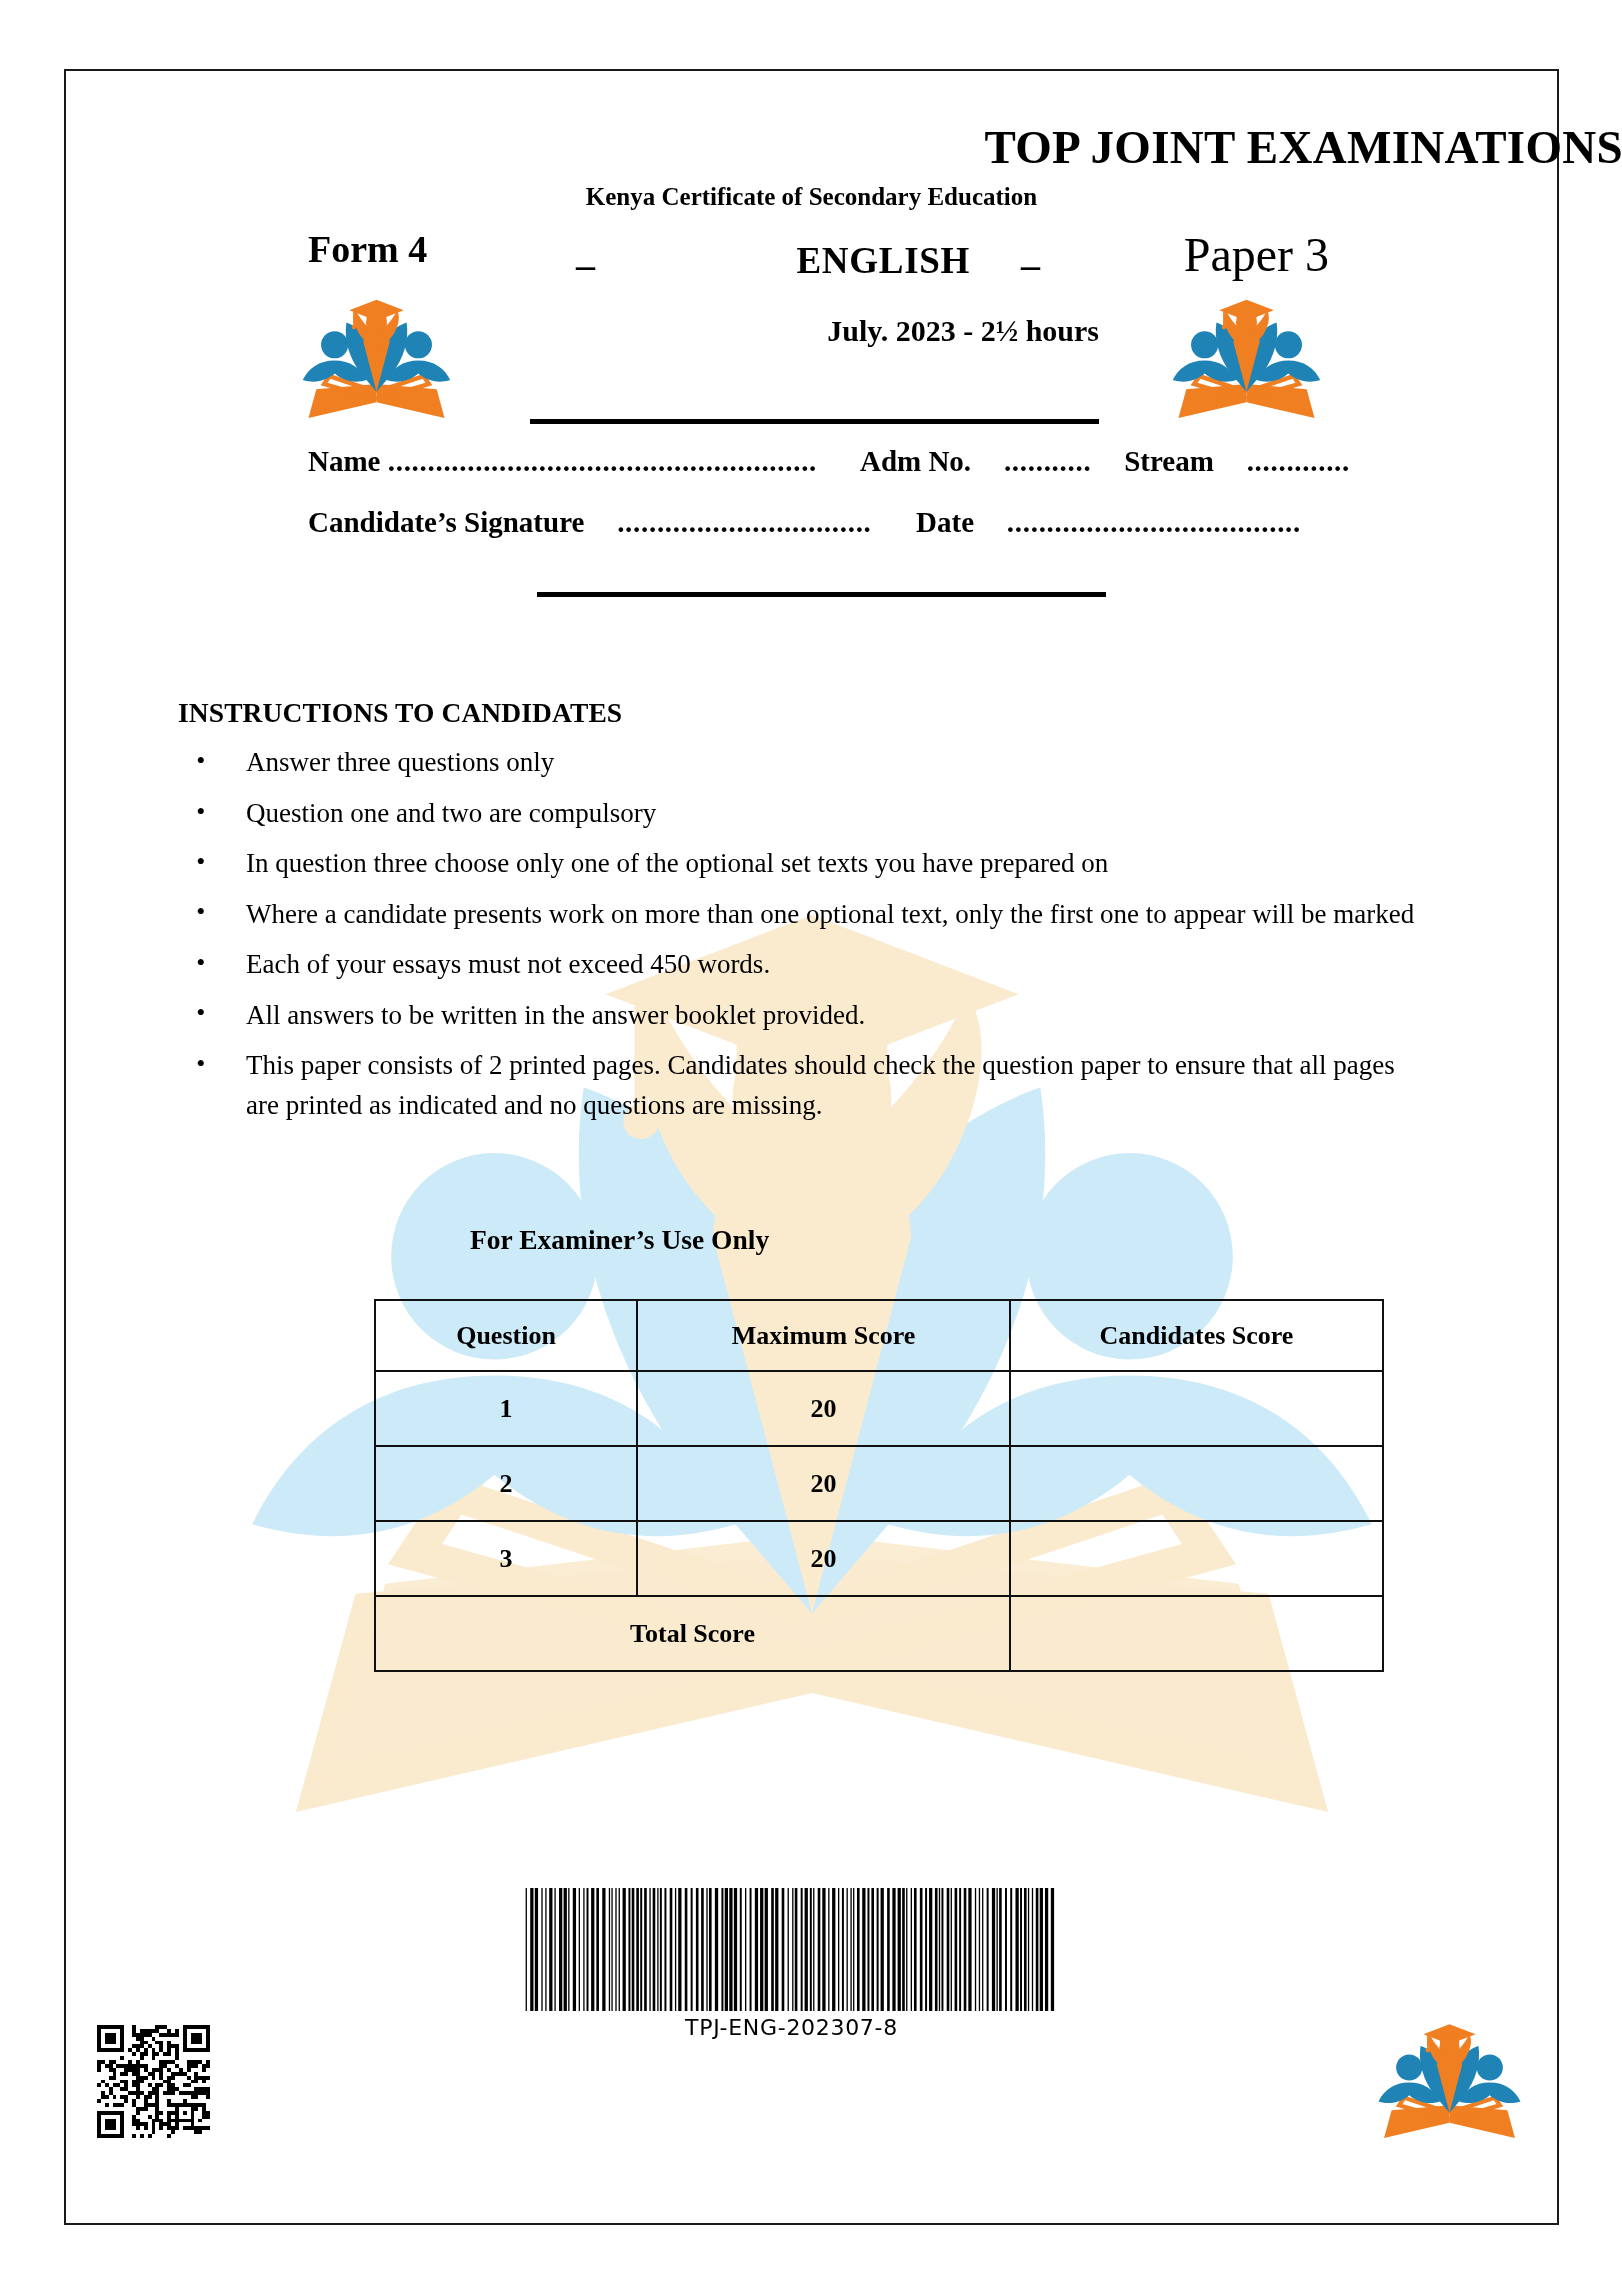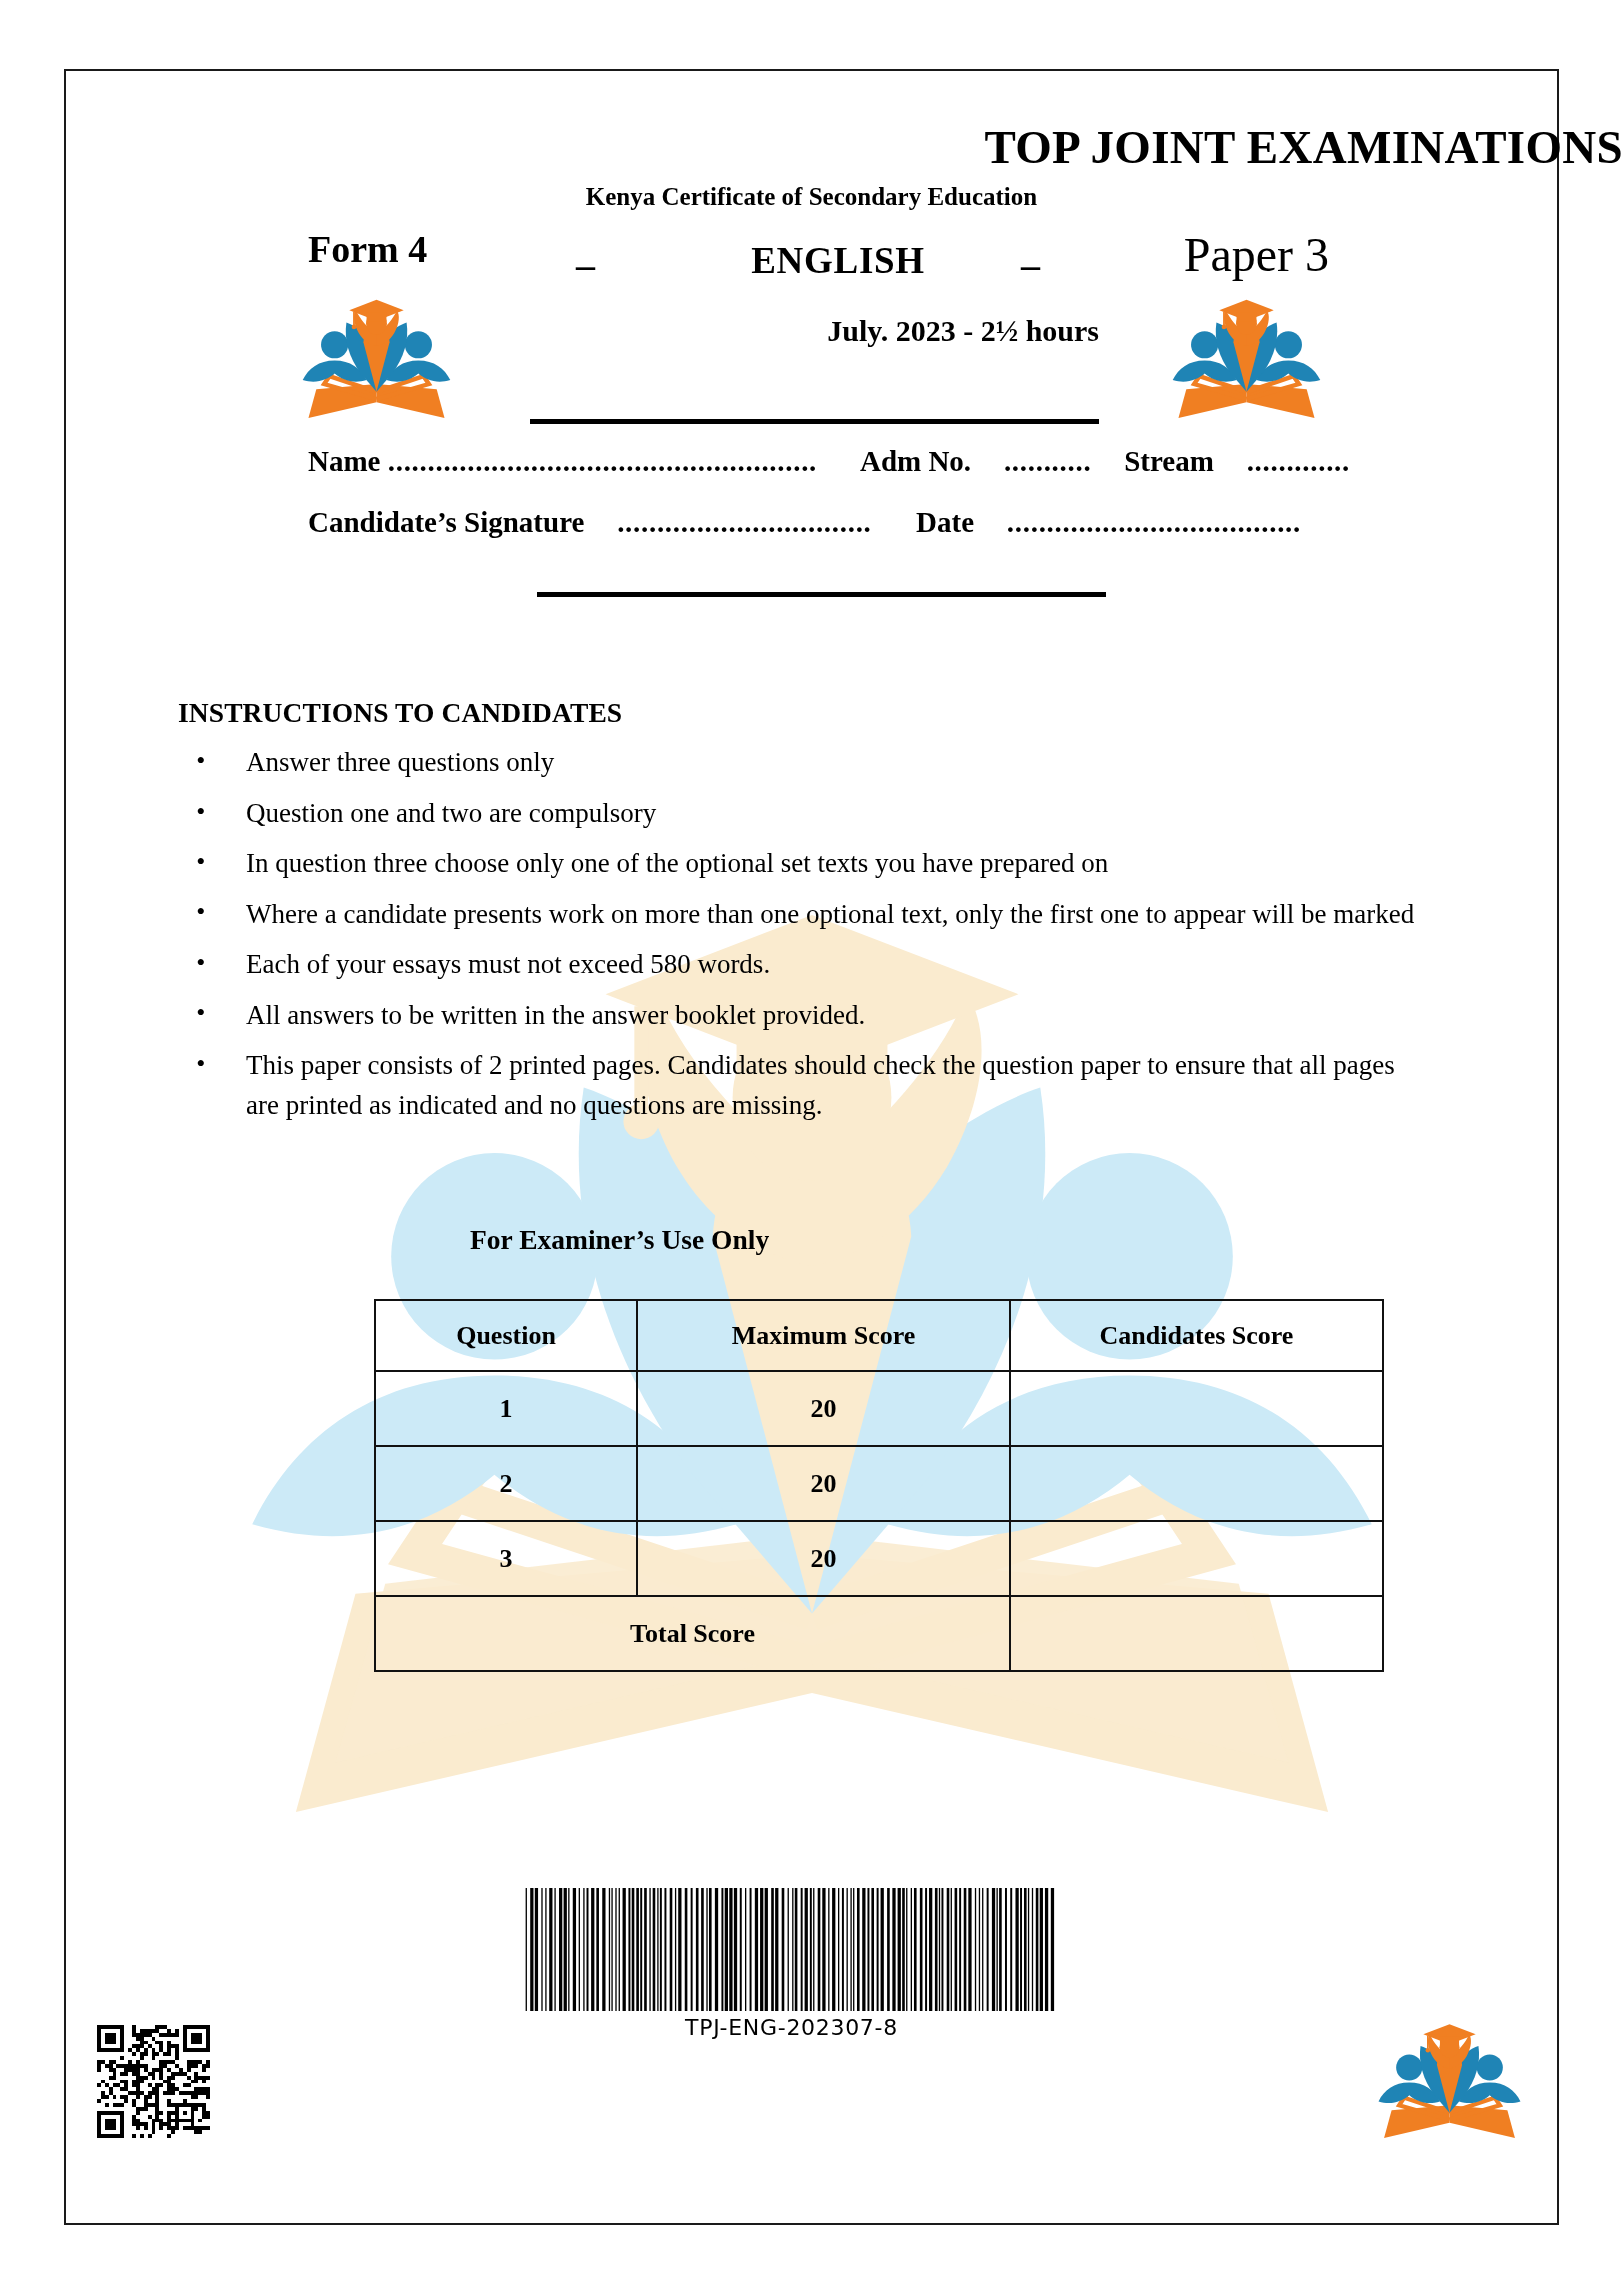--- a/index.html
+++ b/index.html
@@ -94,24 +94,24 @@
   }
   .hdr-dash-r {
     position: absolute;
     left: 1021px;
     top: 27.5px;
     font-size: 38px;
     font-weight: 700;
   }
   .hdr-subject {
     position: absolute;
-    left: 681px;
+    left: 656px;
     top: 23.6px;
     width: 314px;
-    text-align: center;
+    text-align: right;
     font-size: 37px;
     font-weight: 700;
     letter-spacing: 0.7px;
   }
   .hdr-datetime {
     position: absolute;
     left: 576px;
     top: 98px;
     width: 523px;
     text-align: right;
@@ -433,21 +433,21 @@
 
   <div class="rule" id="rule-bottom"></div>
 
   <div id="instructions">
     <h2>INSTRUCTIONS TO CANDIDATES</h2>
     <ul class="instr-list" id="instr-list">
         <li><span class="bullet">•</span><span><span>Answer </span><span class="b">three</span><span> questions </span><span class="b">only</span></span></li>
         <li><span class="bullet">•</span><span><span>Question </span><span class="b">one</span><span> and </span><span class="b">two</span><span> are </span><span class="b">compulsory</span></span></li>
         <li><span class="bullet">•</span><span><span>In question three choose only </span><span class="b">one</span><span> of the optional set texts you have prepared on</span></span></li>
         <li><span class="bullet">•</span><span><span>Where a candidate presents work on more than one optional text, only the </span><span class="b">first one</span><span> to appear will be marked</span></span></li>
-        <li><span class="bullet">•</span><span><span>Each of your essays must not exceed 580 words.</span></span></li>
+        <li><span class="bullet">•</span><span><span>Each of your essays must not exceed 450 words.</span></span></li>
         <li><span class="bullet">•</span><span><span>All answers to be written in the answer booklet provided.</span></span></li>
         <li><span class="bullet">•</span><span><span>This paper consists of 2 printed pages. Candidates should check the question paper to ensure that all pages are printed as indicated and no questions are missing.</span></span></li>
       </ul>
   </div>
 
   <div id="examiner-title">For Examiner’s Use Only</div>
 
   <table id="score-table">
     <colgroup>
       <col class="c1">

